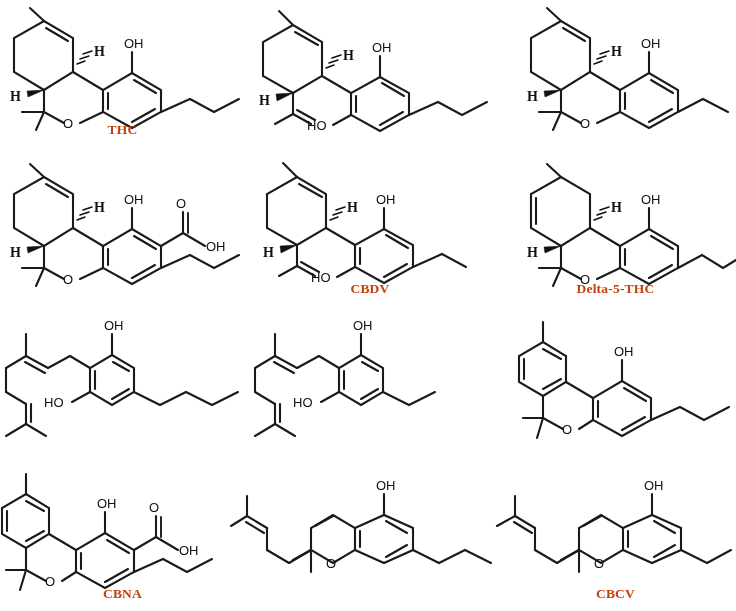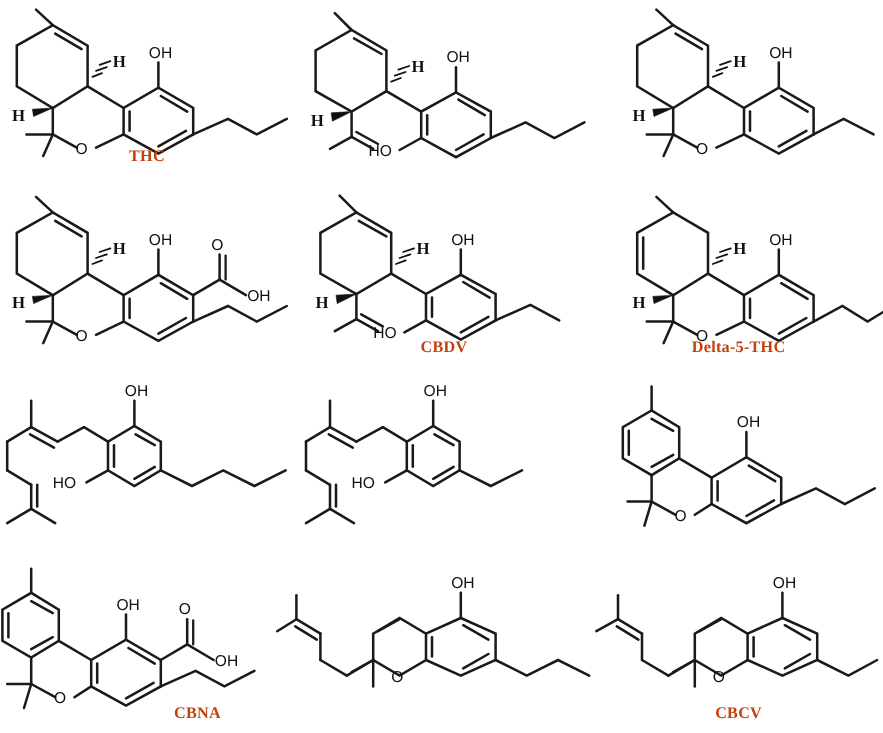--- a/index.html
+++ b/index.html
@@ -341,21 +341,21 @@
     <text class="atom" x="97" y="40">OH</text>
 
     <path class="bond" d="M134,82 L156,69"></path>
     <path class="bond" d="M156,69 L156,48"></path>
     <path class="bond-thin" d="M161,69 L161,49"></path>
     <text class="atom" x="149" y="44">O</text>
     <path class="bond" d="M156,69 L178,82"></path>
     <text class="atom" x="179" y="87">OH</text>
     <path class="bond" d="M134,104 L163,91 L187,104 L212,91"></path>
   </svg>
-  <div class="label" style="top:118px;margin-left:42px;">CBNA</div>
+  <div class="label" style="top:118px;">CBNA</div>
 </div>
 
 <div class="cell" style="left:245px;top:468px;width:250px;height:143px;">
   <svg class="struct" width="250" height="124" viewBox="0 0 250 124">
 
     <path class="bond" d="M2,28 L2,48"></path>
     <path class="bond" d="M2,48 L-14,58"></path>
     <path class="bond" d="M2,48 L22,60"></path>
     <path class="bond" d="M1,54 L19,65"></path>
     <path class="bond" d="M22,60 L22,82"></path>

